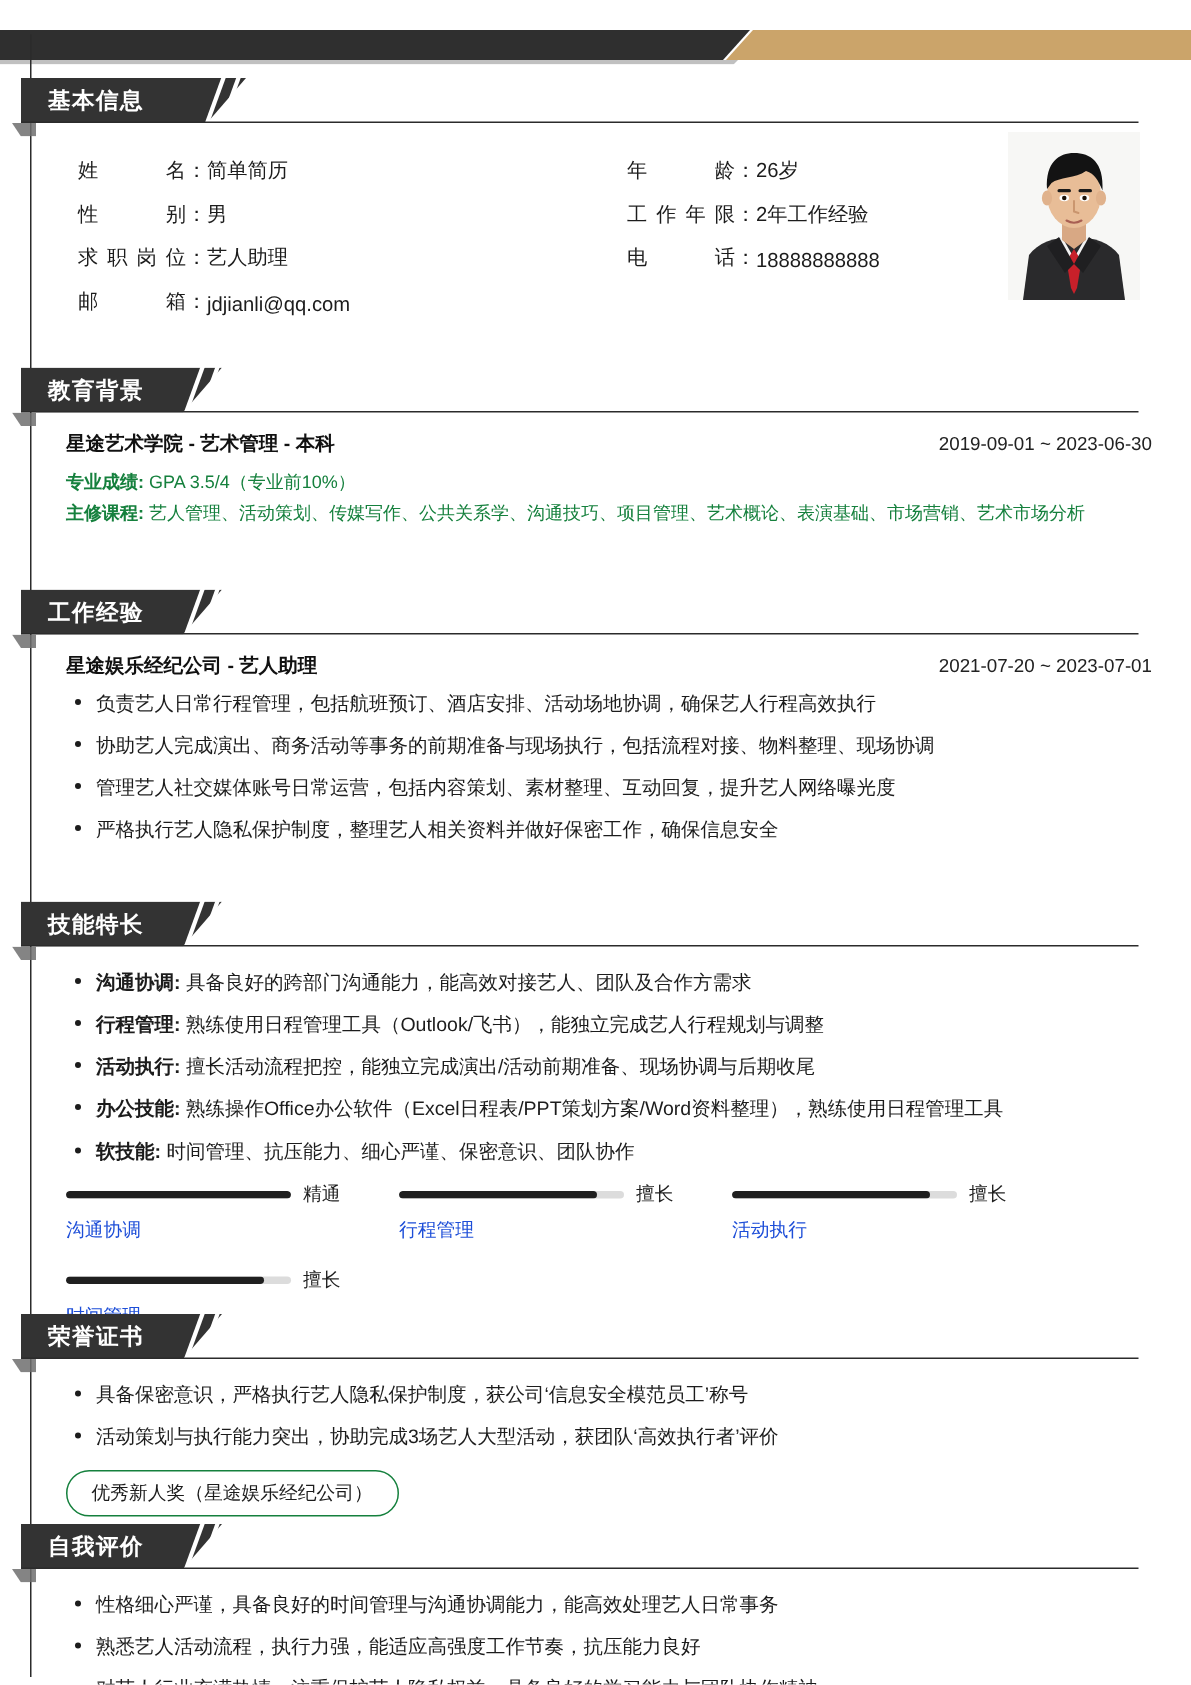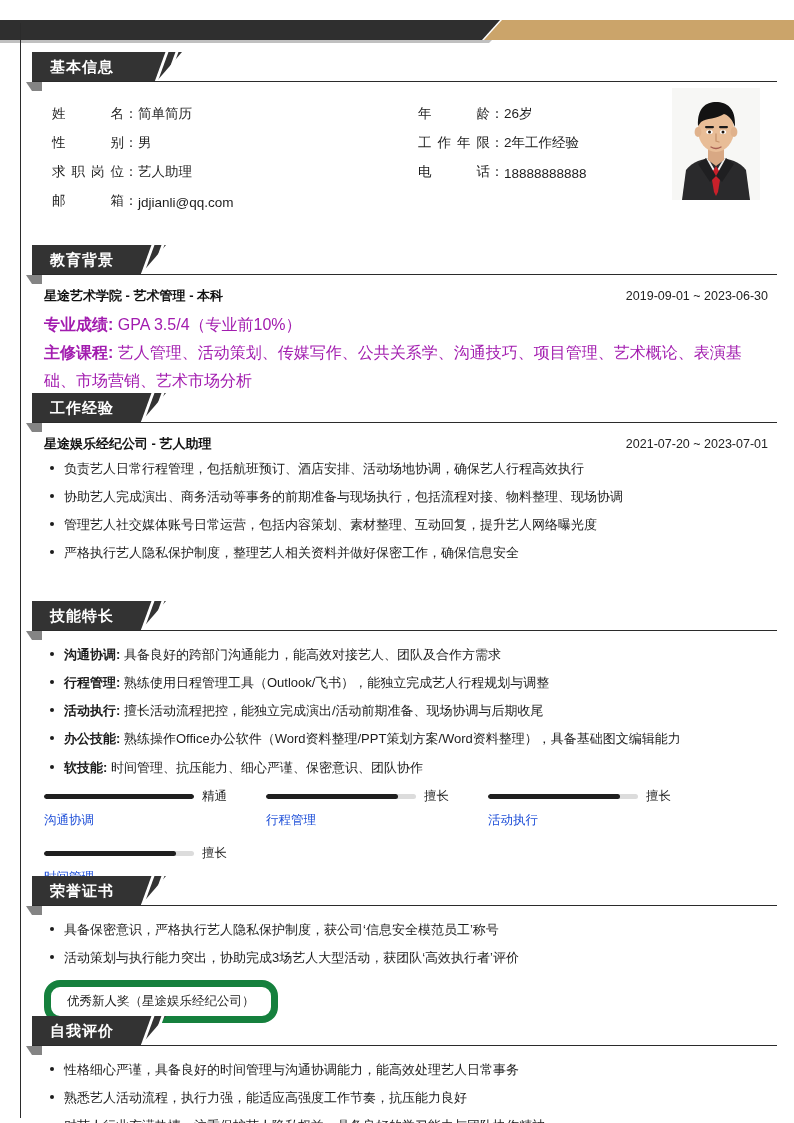--- a/index.html
+++ b/index.html
@@ -64,21 +64,21 @@
     width: 794px;
     height: 1123px;
   }
 
   
   .section { position: relative; }
 
   .sec-head {
     position: relative;
     height: 30px;
-    margin-left: 32px;
+    margin-left: 14px;
     width: 745px;
   }
   .sec-banner {
     position: absolute;
     left: 0; top: 0;
     height: 30px;
     background: #333333;
     clip-path: polygon(0 0, 100% 0, calc(100% - 26px) 100%, 0 100%);
     padding: 0 46px 0 18px;
     display: flex;
@@ -178,23 +178,23 @@
     display: flex;
     justify-content: space-between;
     align-items: baseline;
     font-size: 13px;
     margin-bottom: 6px;
   }
   .entry-title { font-weight: bold; color: #111; }
   .entry-date { color: #222; font-size: 12.5px; }
 
   .kv-line {
-    font-size: 16px;
+    font-size: 12px;
     line-height: 1.75;
-    color: #a21caf;
+    color: #15803d;
   }
   .kv-line b { font-weight: bold; }
 
   ul.bullets {
     list-style: none;
     margin: 2px 0 0 0;
     padding: 0;
   }
   ul.bullets li {
     position: relative;
@@ -255,21 +255,21 @@
   .bar-name {
     font-size: 12.5px;
     color: #1d4ed8;
     margin-top: 7px;
   }
 
   
   .tag-row { margin-top: 12px; }
   .tag {
     display: inline-block;
-    border: 7px solid #15803d;
+    border: 1px solid #15803d;
     border-radius: 16px;
     padding: 6px 16px;
     font-size: 12.5px;
     color: #1c1c1c;
   }
 </style>
 </head>
 <body>
 
 <div class="page">
@@ -453,21 +453,21 @@
         <li>
           <b>沟通协调:</b><span> 具备良好的跨部门沟通能力，能高效对接艺人、团队及合作方需求</span>
         </li>
         <li>
           <b>行程管理:</b><span> 熟练使用日程管理工具（Outlook/飞书），能独立完成艺人行程规划与调整</span>
         </li>
         <li>
           <b>活动执行:</b><span> 擅长活动流程把控，能独立完成演出/活动前期准备、现场协调与后期收尾</span>
         </li>
         <li>
-          <b>办公技能:</b><span> 熟练操作Office办公软件（Word资料整理/PPT策划方案/Word资料整理），具备基础图文编辑能力</span>
+          <b>办公技能:</b><span> 熟练操作Office办公软件（Excel日程表/PPT策划方案/Word资料整理），熟练使用日程管理工具</span>
         </li>
         <li>
           <b>软技能:</b><span> 时间管理、抗压能力、细心严谨、保密意识、团队协作</span>
         </li>
       </ul>
 
       <div class="bars">
         <div class="bar-item">
           <div class="bar-track-row">
             <div class="bar-track">

